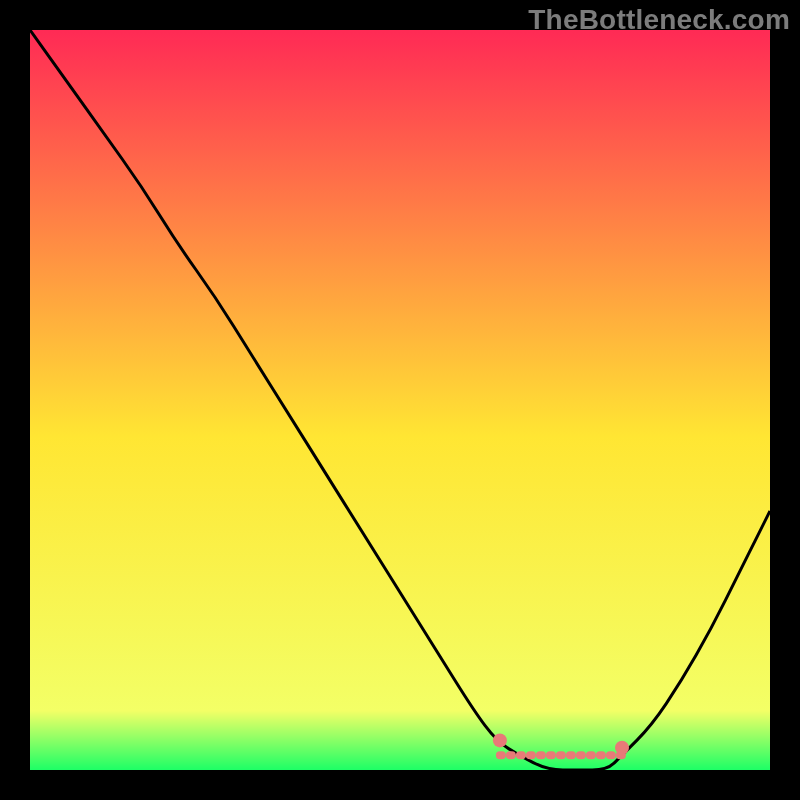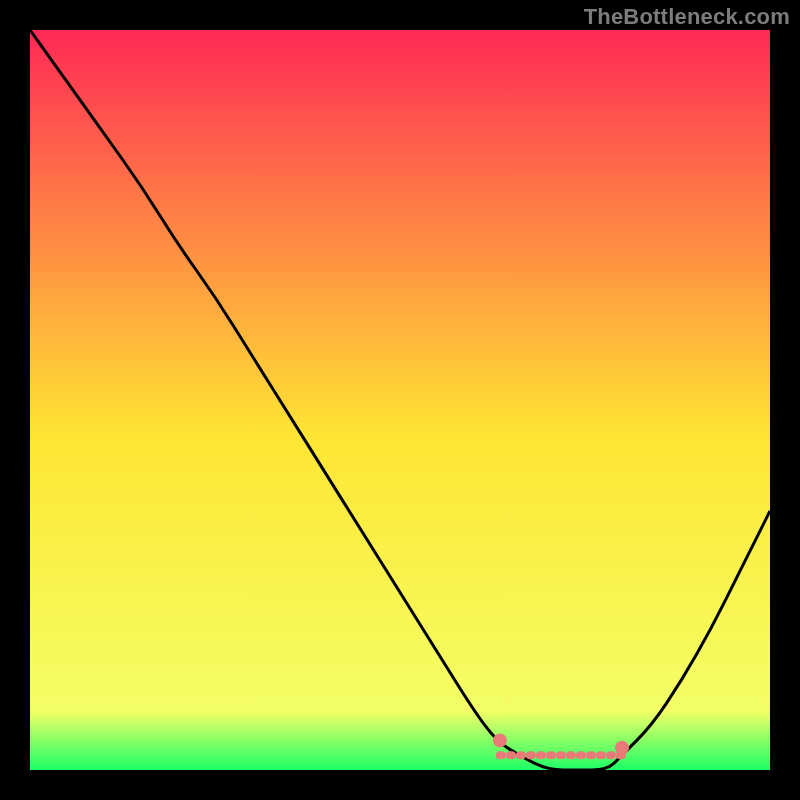--- a/index.html
+++ b/index.html
@@ -16,21 +16,21 @@
     left: 0;
     width: 800px;
     height: 800px;
     background: #000;
   }
   .watermark {
     position: absolute;
     top: 4px;
     right: 10px;
     font-family: Arial, Helvetica, sans-serif;
-    font-size: 22px;
+    font-size: 28px;
     font-weight: 600;
     color: #7c7c7c;
     letter-spacing: 0.2px;
   }
   .plot-wrap {
     position: absolute;
     left: 30px;
     top: 30px;
     width: 740px;
     height: 740px;

